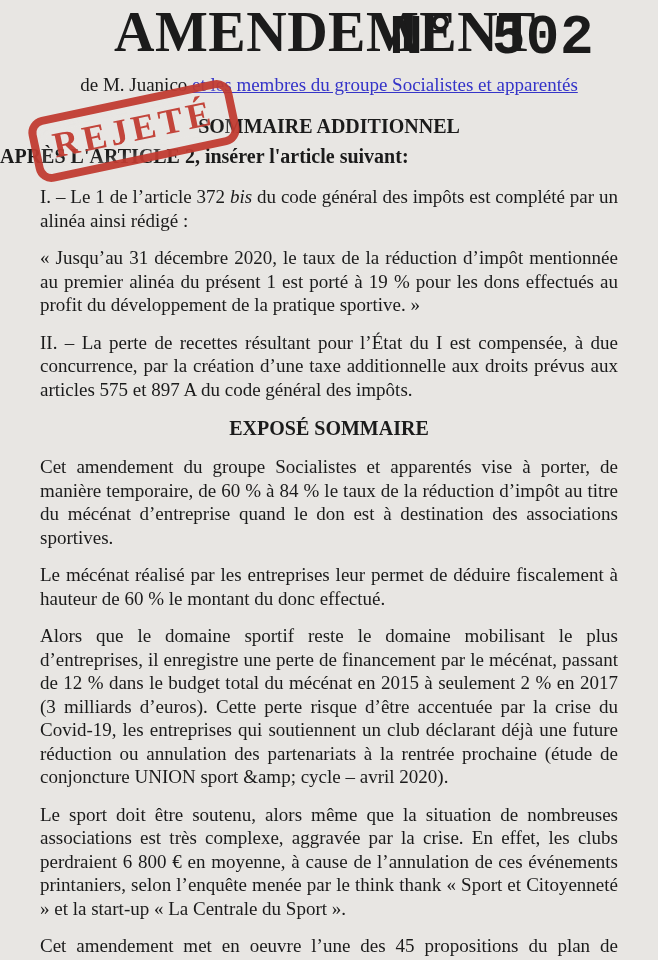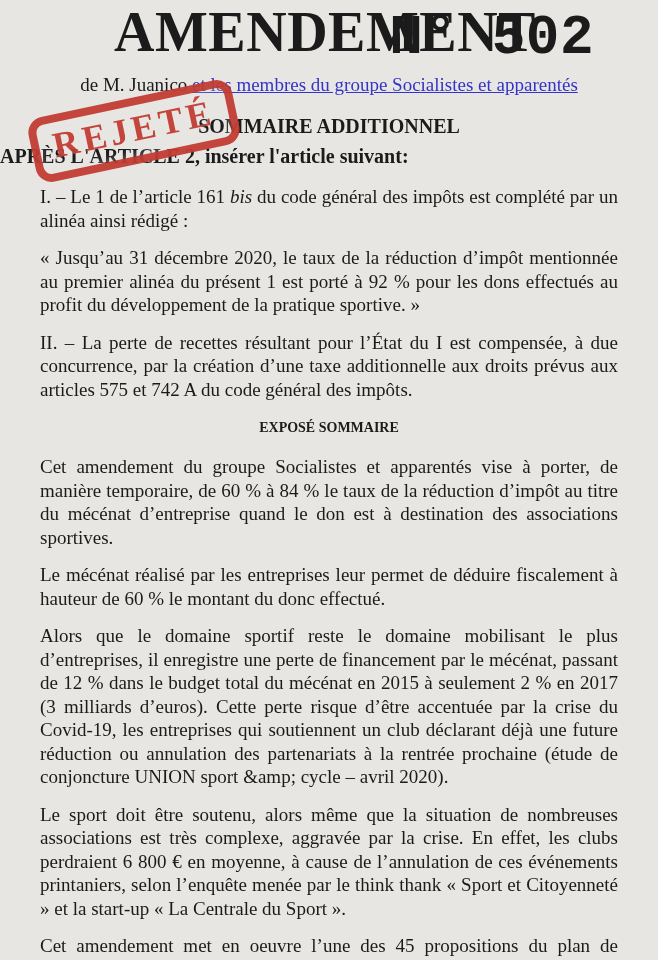--- a/index.html
+++ b/index.html
@@ -54,21 +54,21 @@
   h2.h-insert {
     margin: 5px 0 0 0;
     text-align: left;
     font-size: 20px;
     line-height: 26px;
     font-weight: bold;
   }
   h2.h-expose {
     margin: 2px 0 14px 0;
     text-align: center;
-    font-size: 14px;
+    font-size: 20px;
     line-height: 26px;
     font-weight: bold;
   }
 
   
   .content {
     margin: 16px 40px 0 40px;
     text-align: justify;
     font-size: 19px;
     line-height: 23.5px;
@@ -113,25 +113,25 @@
     <span>de M. Juanico</span>
     <a href="#">et les membres du groupe Socialistes et apparentés</a>
   </div>
 
   <h2 class="h-article">SOMMAIRE ADDITIONNEL</h2>
 
   <h2 class="h-insert">APRÈS L'ARTICLE 2, insérer l'article suivant:</h2>
 
   <div class="content">
 
-    <p><span>I. – Le 1 de l’article 161 </span><span class="italic">bis</span><span> du code général des impôts est complété par un alinéa ainsi rédigé :</span></p>
+    <p><span>I. – Le 1 de l’article 372 </span><span class="italic">bis</span><span> du code général des impôts est complété par un alinéa ainsi rédigé :</span></p>
 
-    <p>« Jusqu’au 31 décembre 2020, le taux de la réduction d’impôt mentionnée au premier alinéa du présent 1 est porté à 92 % pour les dons effectués au profit du développement de la pratique sportive. »</p>
+    <p>« Jusqu’au 31 décembre 2020, le taux de la réduction d’impôt mentionnée au premier alinéa du présent 1 est porté à 19 % pour les dons effectués au profit du développement de la pratique sportive. »</p>
 
-    <p>II. – La perte de recettes résultant pour l’État du I est compensée, à due concurrence, par la création d’une taxe additionnelle aux droits prévus aux articles 575 et 742 A du code général des impôts.</p>
+    <p>II. – La perte de recettes résultant pour l’État du I est compensée, à due concurrence, par la création d’une taxe additionnelle aux droits prévus aux articles 575 et 897 A du code général des impôts.</p>
 
     <h2 class="h-expose">EXPOSÉ SOMMAIRE</h2>
 
     <p>Cet amendement du groupe Socialistes et apparentés vise à porter, de manière temporaire, de 60 % à 84 % le taux de la réduction d’impôt au titre du mécénat d’entreprise quand le don est à destination des associations sportives.</p>
     <p>Le mécénat réalisé par les entreprises leur permet de déduire fiscalement à hauteur de 60 % le montant du donc effectué.</p>
     <p>Alors que le domaine sportif reste le domaine mobilisant le plus d’entreprises, il enregistre une perte de financement par le mécénat, passant de 12 % dans le budget total du mécénat en 2015 à seulement 2 % en 2017 (3 milliards d’euros). Cette perte risque d’être accentuée par la crise du Covid-19, les entreprises qui soutiennent un club déclarant déjà une future réduction ou annulation des partenariats à la rentrée prochaine (étude de conjoncture UNION sport &amp;amp; cycle – avril 2020).</p>
     <p>Le sport doit être soutenu, alors même que la situation de nombreuses associations est très complexe, aggravée par la crise. En effet, les clubs perdraient 6 800 € en moyenne, à cause de l’annulation de ces événements printaniers, selon l’enquête menée par le think thank « Sport et Citoyenneté » et la start-up « La Centrale du Sport ».</p>
     <p>Cet amendement met en oeuvre l’une des 45 propositions du plan de rebond économique, social et environnemental présenté par les Socialistes le 9 juin dernier.</p>
 
   </div>

